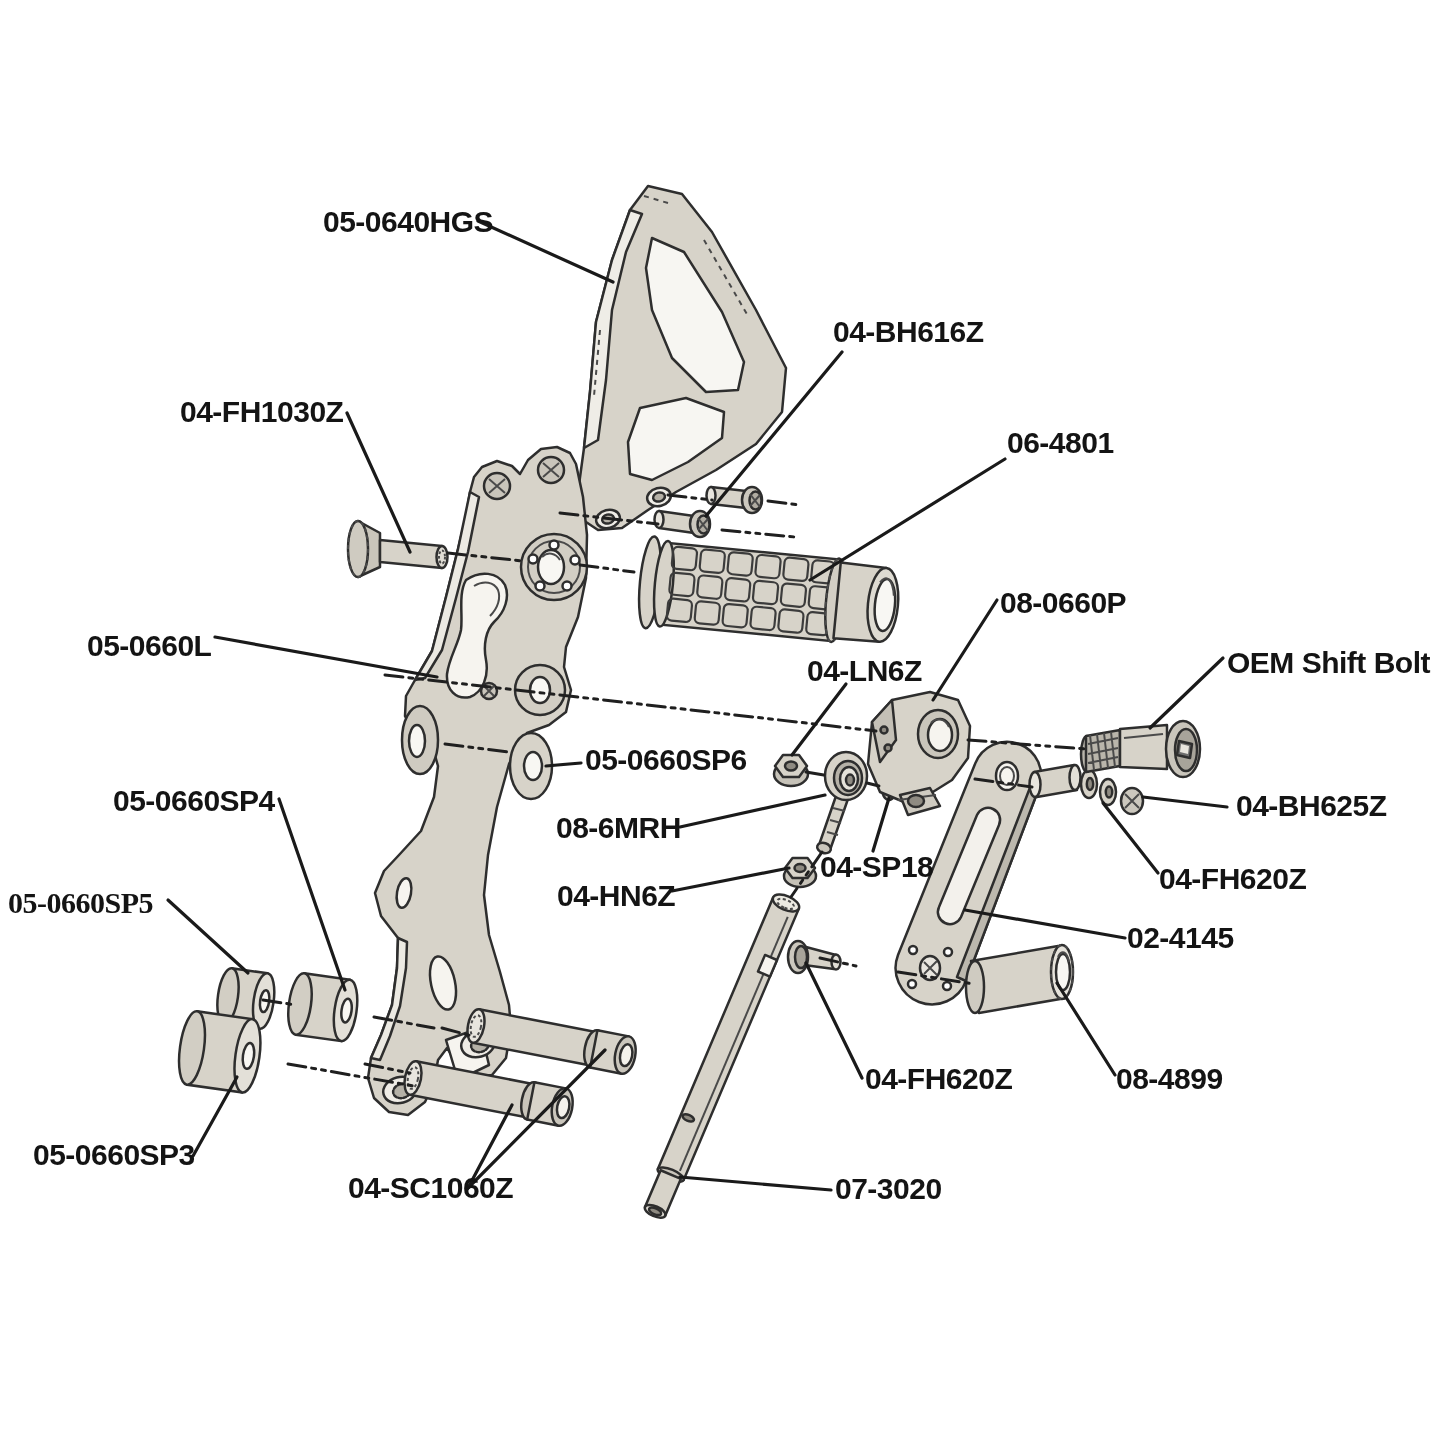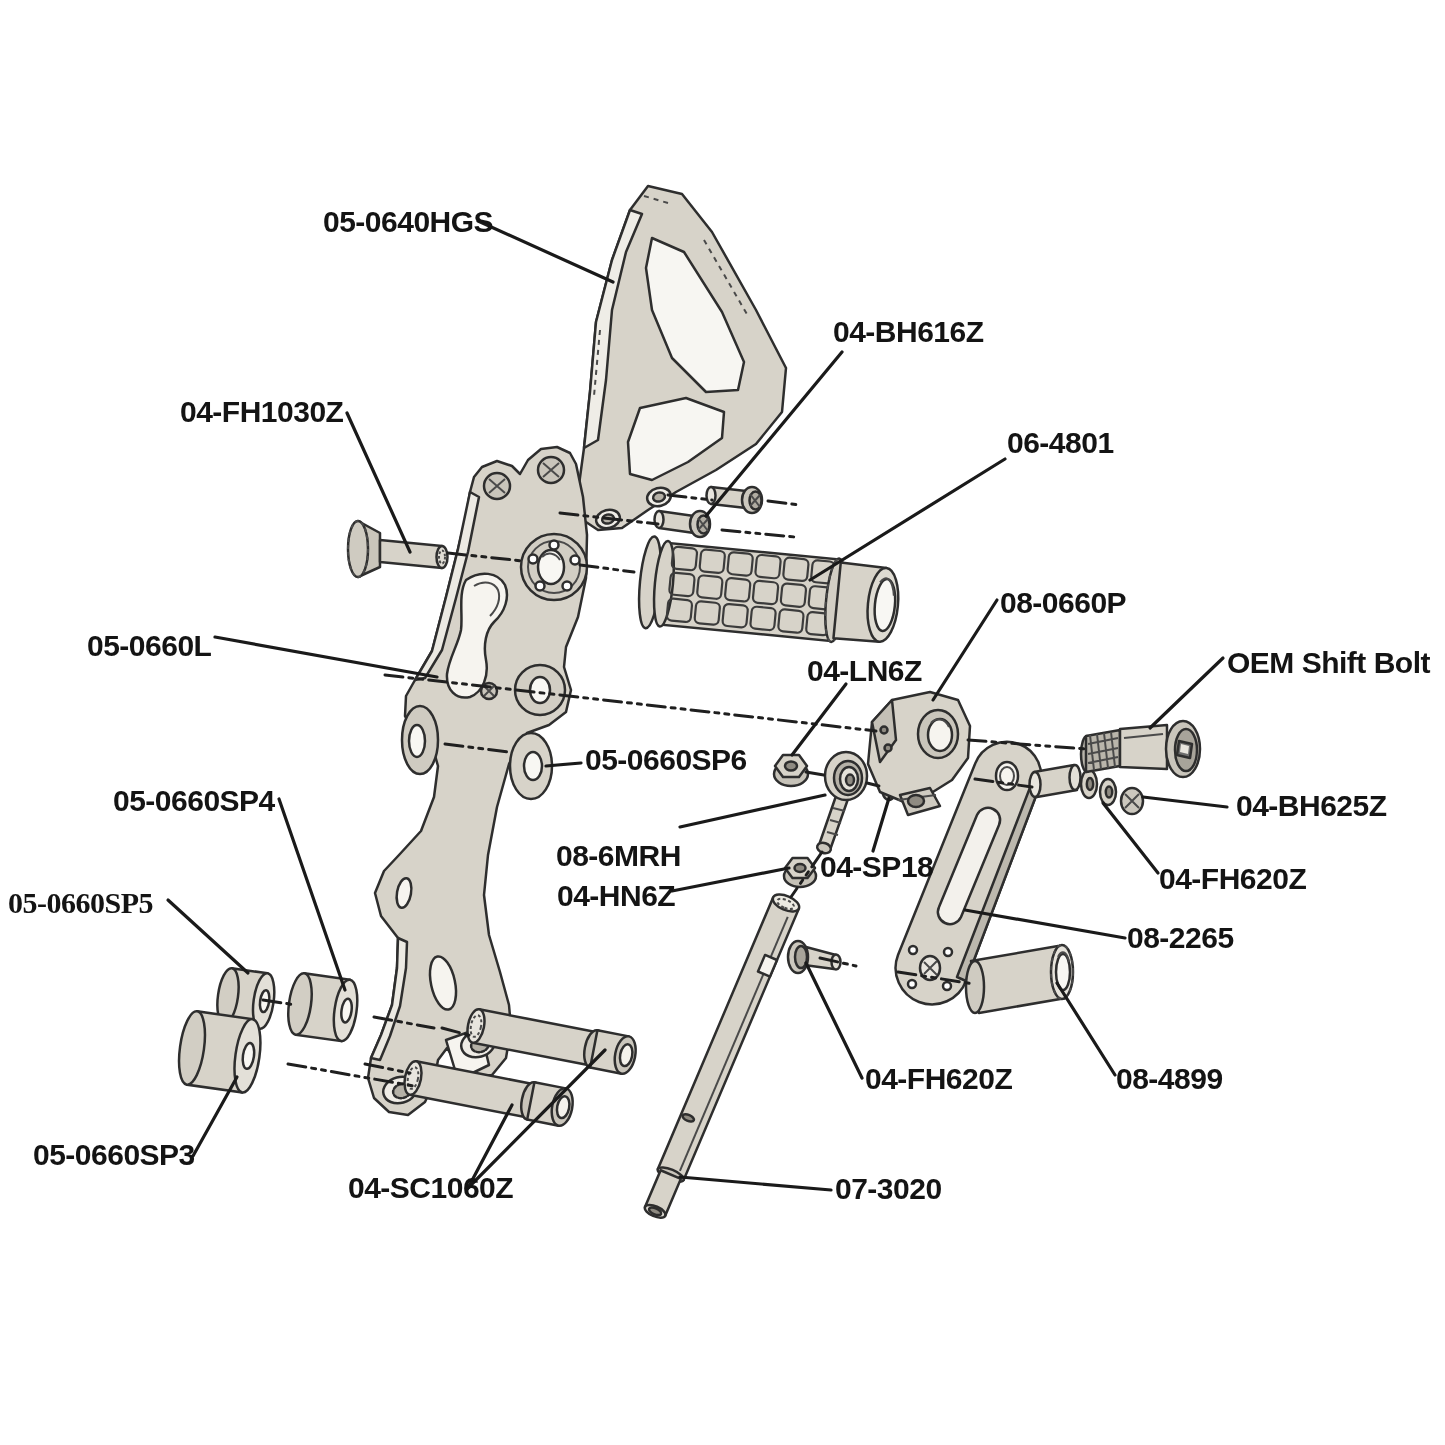--- a/index.html
+++ b/index.html
@@ -361,26 +361,26 @@
 
   <div class="plabel" style="left:303px;  top:206px;margin-left:20px;">05-0640HGS</div>
   <div class="plabel" style="left:833px;  top:316px;">04-BH616Z</div>
   <div class="plabel" style="left:180px;  top:396px;">04-FH1030Z</div>
   <div class="plabel" style="left:1007px; top:427px;">06-4801</div>
   <div class="plabel" style="left:87px;   top:630px;">05-0660L</div>
   <div class="plabel" style="left:1000px; top:587px;">08-0660P</div>
   <div class="plabel" style="left:807px;  top:655px;">04-LN6Z</div>
   <div class="plabel" style="left:1227px; top:647px;">OEM Shift Bolt</div>
   <div class="plabel" style="left:585px;  top:744px;">05-0660SP6</div>
-  <div class="plabel" style="left:556px;  top:812px;margin-top:28px;">08-6MRH</div>
+  <div class="plabel" style="left:556px;  top:812px;">08-6MRH</div>
   <div class="plabel" style="left:1236px; top:790px;">04-BH625Z</div>
   <div class="plabel" style="left:820px;  top:851px;">04-SP18</div>
   <div class="plabel" style="left:1159px; top:863px;">04-FH620Z</div>
   <div class="plabel" style="left:557px;  top:880px;">04-HN6Z</div>
   <div class="plabel" style="left:113px;  top:785px;">05-0660SP4</div>
   <div class="plabel" style="left:8px;    top:887px;font-family:Liberation Serif, serif;">05-0660SP5</div>
-  <div class="plabel" style="left:1127px; top:922px;">08-2265</div>
+  <div class="plabel" style="left:1127px; top:922px;">02-4145</div>
   <div class="plabel" style="left:33px;   top:1139px;">05-0660SP3</div>
   <div class="plabel" style="left:865px;  top:1063px;">04-FH620Z</div>
   <div class="plabel" style="left:1116px; top:1063px;">08-4899</div>
   <div class="plabel" style="left:348px;  top:1172px;text-align:right;">04-SC1060Z</div>
   <div class="plabel" style="left:835px;  top:1173px;">07-3020</div>
 </div>
 
 </body></html>

